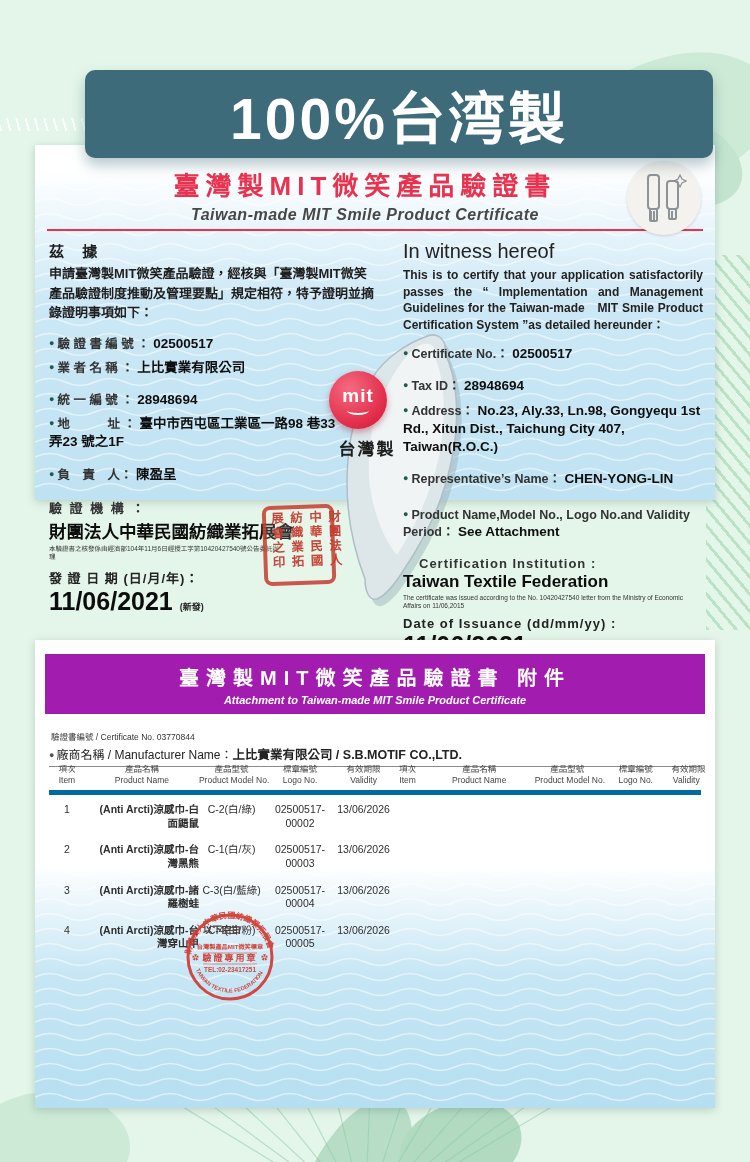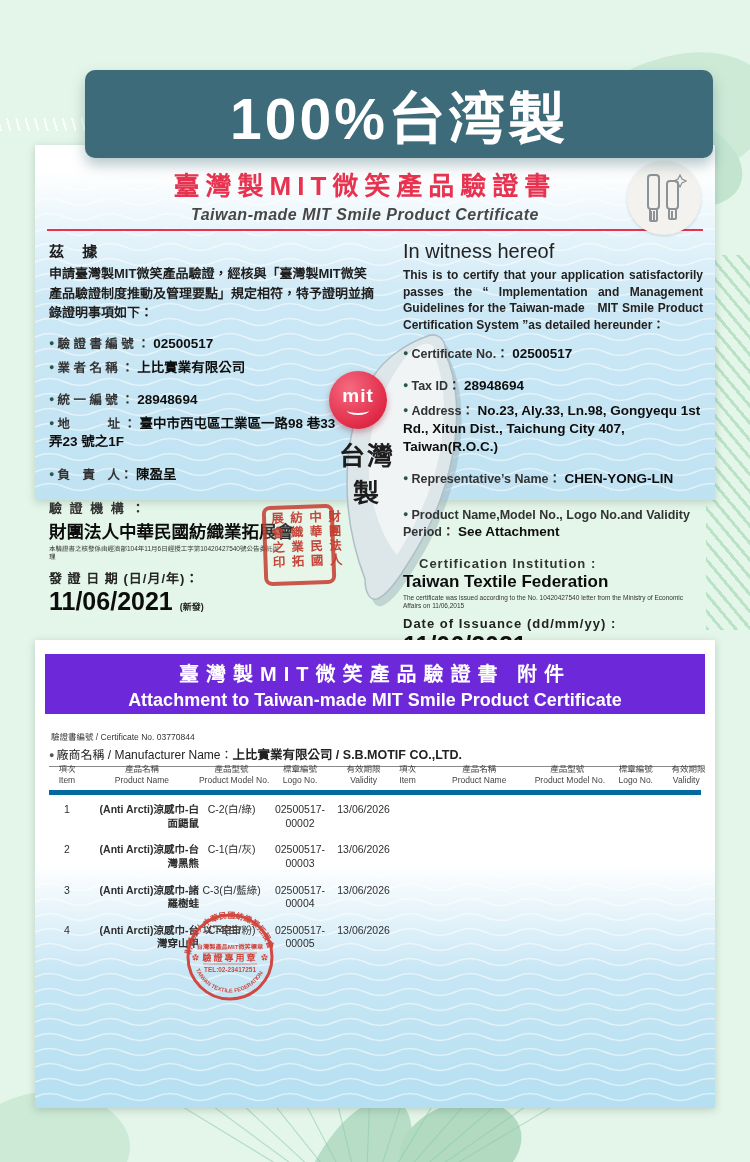--- a/index.html
+++ b/index.html
@@ -43,21 +43,21 @@
   .prod-badge { position:absolute; right:14px; top:16px; width:74px; height:74px; border-radius:50%;
     background:#f4f2ee; box-shadow:0 1px 3px rgba(0,0,0,.15); display:flex; align-items:center; justify-content:center; z-index:3; }
 
   
   .taiwan { position:absolute; left:278px; top:172px; z-index:1; }
   .mit-badge { position:absolute; left:294px; top:226px; width:58px; height:58px; border-radius:50%; z-index:2;
     background:radial-gradient(circle at 35% 30%, #f56a80, #e02a47 70%, #c81e38);
     box-shadow:0 3px 6px rgba(150,30,50,.4); display:flex; flex-direction:column; align-items:center; justify-content:center; }
   .mit-badge .mtxt { color:#fff; font-size:19px; font-weight:bold; letter-spacing:1px; line-height:1; }
   .mit-badge .smile { width:22px; height:9px; border-bottom:2.5px solid #fff; border-radius:50%; margin-top:1px; }
-  .mit-label { position:absolute; left:292px; top:290px; width:80px; text-align:center; font-size:26px; font-weight:bold;
+  .mit-label { position:absolute; left:292px; top:290px; width:80px; text-align:center; font-size:17px; font-weight:bold;
     color:#1d1d1d; letter-spacing:2px; z-index:2; }
 
   
   .col { position:absolute; top:95px; z-index:3; }
   .col-left { left:14px; width:330px; }
   .col-right { left:368px; width:300px; }
   .hereby-zh { font-size:15px; font-weight:bold; color:#1e1e1e; letter-spacing:7px; }
   .intro-zh { font-size:13px; font-weight:bold; color:#1e1e1e; line-height:1.5; margin-top:3px; }
   .hereby-en { font-size:20px; font-weight:500; color:#222; }
   .intro-en { font-size:12px; font-weight:bold; color:#222; line-height:1.38; text-align:justify; margin-top:4px; }
@@ -75,24 +75,24 @@
   .issue-date { font-size:25px; font-weight:bold; color:#0d0d0d; }
   .issue-tag { font-size:9px; font-weight:bold; color:#222; }
 
   
   .seal-square { position:absolute; left:228px; top:360px; width:72px; height:80px; z-index:4;
     border:4px solid rgba(196,59,47,.85); border-radius:8px; padding:2px 1px; transform:rotate(-2deg);
     display:flex; flex-direction:row-reverse; justify-content:space-around; background:rgba(255,245,243,.15); }
   .seal-col { writing-mode:vertical-rl; font-size:12.5px; font-weight:bold; color:rgba(196,59,47,.95); letter-spacing:2px; }
 
   
-  .att-banner { position:absolute; left:10px; right:10px; top:14px; height:60px; background:#6d28d9; z-index:3;
+  .att-banner { position:absolute; left:10px; right:10px; top:14px; height:60px; background:#a21caf; z-index:3;
     display:flex; flex-direction:column; align-items:center; justify-content:center; }
   .att-banner .t { color:#fff; font-size:20px; font-weight:bold; letter-spacing:7px; }
-  .att-banner .s { color:#fff; font-size:18px; font-weight:bold; margin-top:3px; }
+  .att-banner .s { color:#fff; font-size:11px; font-weight:bold; font-style:italic; margin-top:3px; }
   .att-meta-left { position:absolute; left:16px; top:90px; font-size:8.5px; color:#333; z-index:3; }
   .att-meta-right { position:absolute; right:16px; top:82px; font-size:8.5px; color:#333; text-align:right; line-height:1.6; z-index:3; }
   .att-manu { position:absolute; left:14px; right:14px; top:104px; font-size:12px; color:#222;
     border-bottom:1px solid #8a8a8a; padding-bottom:3px; z-index:3; }
   .att-manu .blt { color:#555; font-size:9px; vertical-align:1px; margin-right:2px; }
   .att-manu .b { font-weight:bold; font-size:12.5px; }
   .att-thead { position:absolute; left:14px; right:14px; top:122px; display:flex; border-bottom:5px solid #0369a1;
     padding:2px 0 3px; z-index:3; }
   .hcell { text-align:center; font-size:8.5px; color:#444; line-height:1.35; overflow:visible; white-space:nowrap; }
   .att-rows { position:absolute; left:14px; right:14px; top:150px; z-index:3; }

